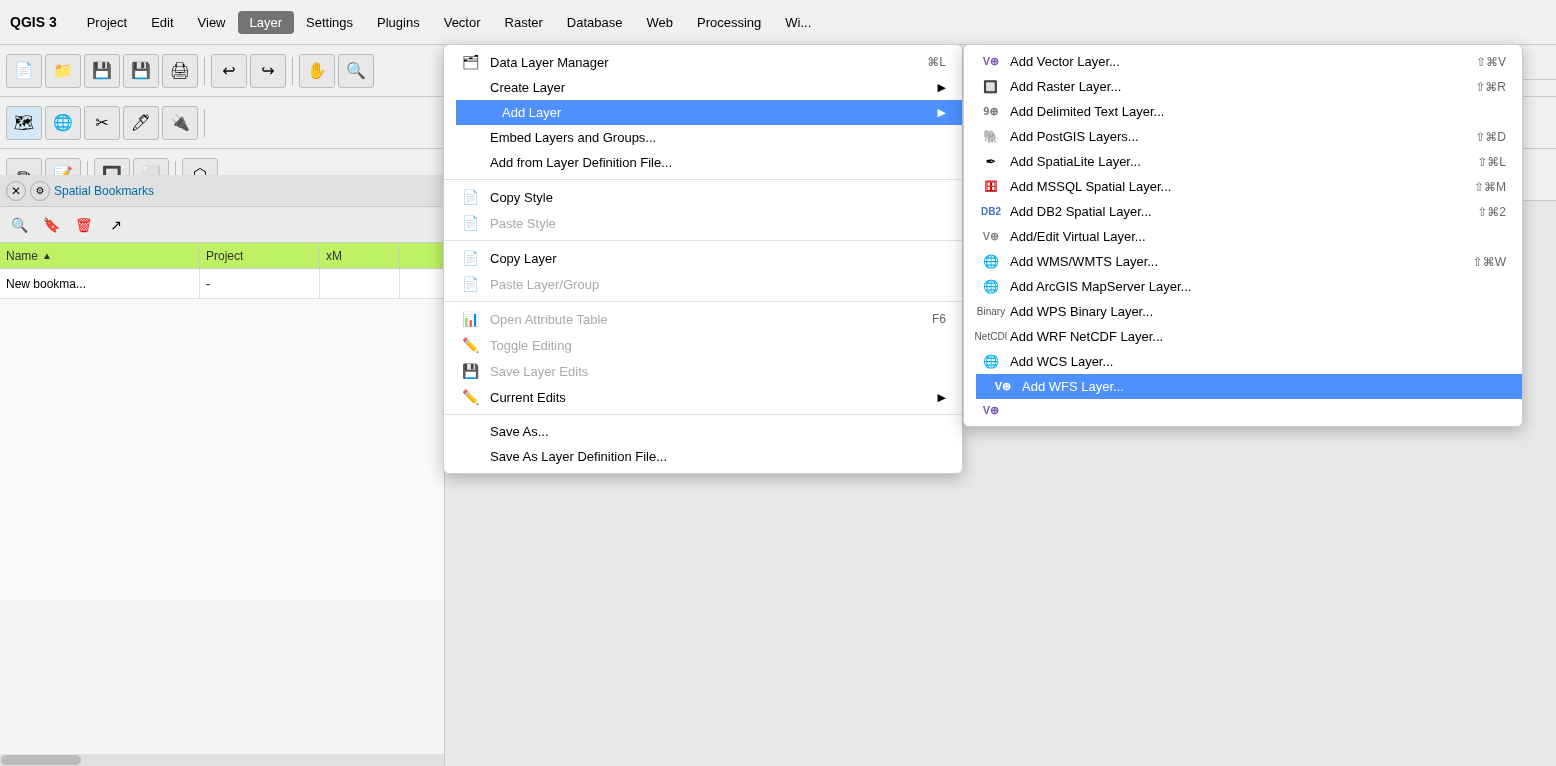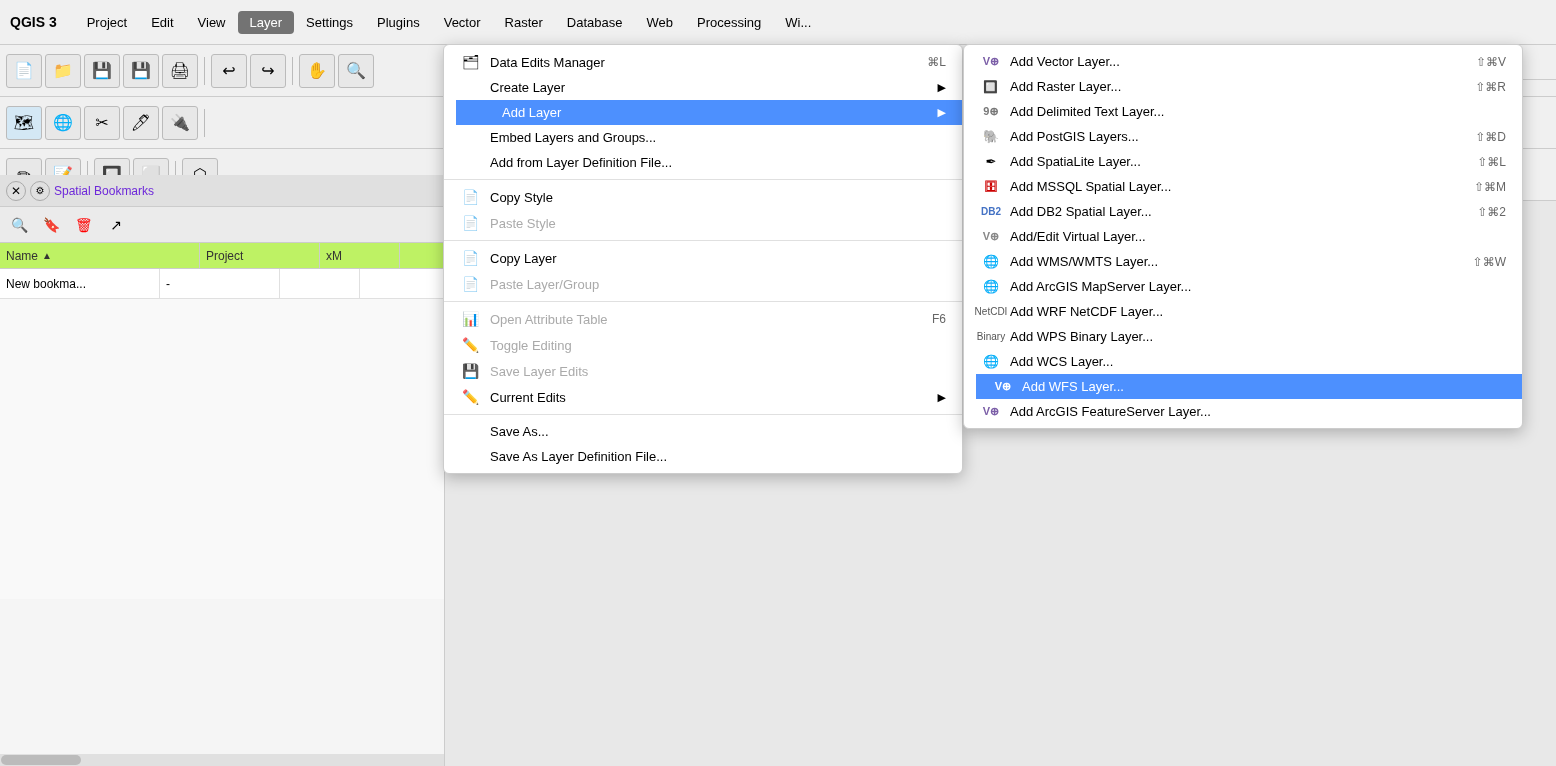--- a/index.html
+++ b/index.html
@@ -86,21 +86,21 @@
       border: 1px solid #aaa;
       display: flex;
       align-items: center;
       justify-content: center;
       cursor: pointer;
       font-size: 12px;
       background: #e0e0e0;
     }
     .panel-title {
       font-size: 12px;
-      color: #6d28d9;
+      color: #0369a1;
     }
     .panel-toolbar {
       display: flex;
       align-items: center;
       background: #ebebeb;
       height: 36px;
       padding: 0 6px;
       gap: 4px;
       border-bottom: 1px solid #ccc;
     }
@@ -141,21 +141,21 @@
       background: white;
     }
     .table-cell {
       padding: 0 6px;
       font-size: 12px;
       border-right: 1px solid #e0e0e0;
       height: 100%;
       display: flex;
       align-items: center;
     }
-    .table-cell.name { width: 160px; }
+    .table-cell.name { width: 200px; }
     .table-cell.project { width: 120px; }
     .table-cell.xmin { width: 80px; }
     .scrollbar-h {
       position: absolute;
       bottom: 0;
       left: 0;
       right: 0;
       height: 12px;
       background: #e0e0e0;
     }
@@ -352,21 +352,21 @@
 </div>
 
 <div class="window-titlebar">
   <span>*Untitled Project - QGIS</span>
 </div>
 
 <div class="dropdown-layer">
 
   <div class="menu-item">
     <span class="menu-item-icon">🗂</span>
-    <span class="menu-item-label">Data Edits Manager</span>
+    <span class="menu-item-label">Data Layer Manager</span>
     <span class="menu-item-shortcut">⌘L</span>
   </div>
 
   <div class="menu-item">
     <span class="menu-item-icon"></span>
     <span class="menu-item-label">Create Layer</span>
     <span class="menu-item-arrow">▶</span>
   </div>
 
   <div class="menu-item active">
@@ -495,36 +495,35 @@
     <span class="menu-item-label">Add WMS/WMTS Layer...</span>
     <span class="menu-item-shortcut">⇧⌘W</span>
   </div>
 
   <div class="menu-item">
     <span class="menu-item-icon" style="font-size:13px;">🌐</span>
     <span class="menu-item-label">Add ArcGIS MapServer Layer...</span>
   </div>
 
   <div class="menu-item">
+    <span class="menu-item-icon" style="font-size:10px; color:#555;">Binary</span>
+    <span class="menu-item-label">Add WPS Binary Layer...</span>
+  </div>
+
+  <div class="menu-item">
     <span class="menu-item-icon" style="font-size:10px; color:#555;">NetCDI</span>
     <span class="menu-item-label">Add WRF NetCDF Layer...</span>
-  </div>
-
-  <div class="menu-item">
-    <span class="menu-item-icon" style="font-size:10px; color:#555;">Binary</span>
-    <span class="menu-item-label">Add WPS Binary Layer...</span>
   </div>
 
   <div class="menu-item">
     <span class="menu-item-icon" style="font-size:13px;">🌐</span>
     <span class="menu-item-label">Add WCS Layer...</span>
   </div>
 
   <div class="menu-item active">
     <span class="menu-item-icon" style="font-size:11px; font-weight:bold;">V⊕</span>
     <span class="menu-item-label">Add WFS Layer...</span>
   </div>
 
   <div class="menu-item">
     <span class="menu-item-icon" style="font-size:11px; color:#7b5ea7; font-weight:bold;">V⊕</span>
-    <span class="menu-item-label">Add ArcGIS FeatureServer Layer...</span>
   </div>
 </div>
 
 </body></html>

